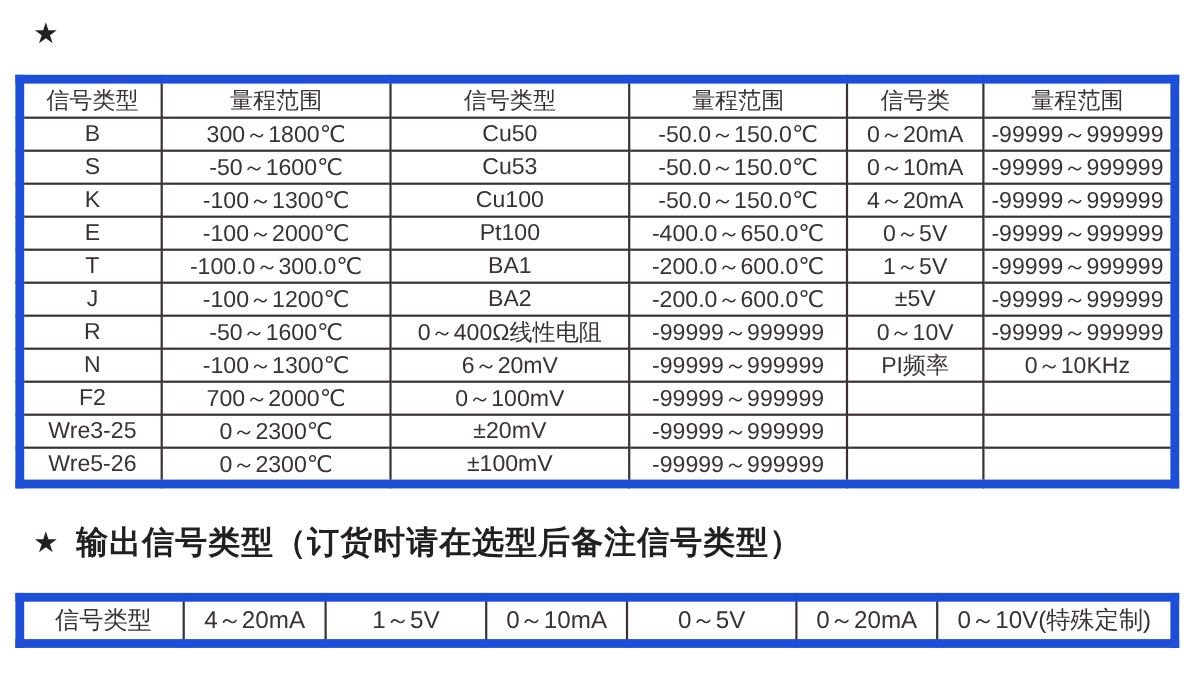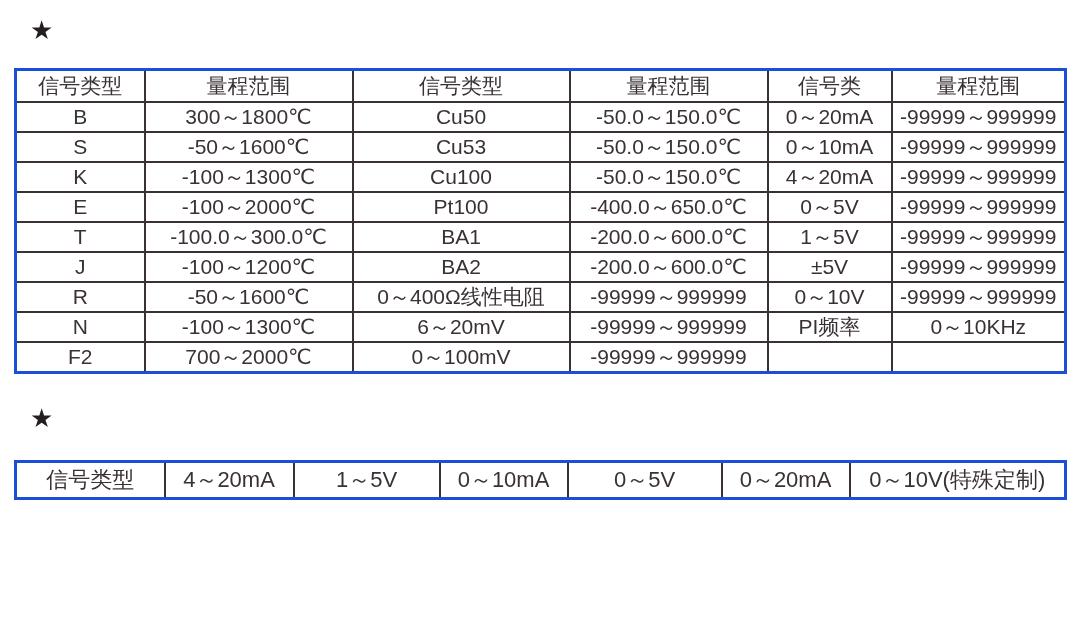--- a/index.html
+++ b/index.html
@@ -32,21 +32,21 @@
     margin-right: 15px;
     transform: translateY(-1px);
   }
   .heading2 { margin-top: 30px; }
 
   table.sig {
     border-collapse: collapse;
     table-layout: fixed;
     width: 1050px;
     margin-top: 21px;
-    border: 3px solid #1d4ed8;
+    border: 8px solid #1d4ed8;
   }
   table.sig th, table.sig td {
     border: 2px solid #3a3134;
     text-align: center;
     vertical-align: middle;
     padding: 0 2px;
     color: #3a3134;
     font-weight: normal;
     font-size: 21px;
     white-space: nowrap;
@@ -152,25 +152,42 @@
         <td>0～10KHz</td>
       </tr>
       <tr>
         <td>F2</td>
         <td>700～2000℃</td>
         <td>0～100mV</td>
         <td>-99999～999999</td>
         <td></td>
         <td></td>
       </tr>
+      <tr>
+        <td>Wre3-25</td>
+        <td>0～2300℃</td>
+        <td>±20mV</td>
+        <td>-99999～999999</td>
+        <td></td>
+        <td></td>
+      </tr>
+      <tr>
+        <td>Wre5-26</td>
+        <td>0～2300℃</td>
+        <td>±100mV</td>
+        <td>-99999～999999</td>
+        <td></td>
+        <td></td>
+      </tr>
     </tbody>
   </table>
 
   <div class="heading heading2">
     <span class="star">★</span>
+    <span>输出信号类型（订货时请在选型后备注信号类型）</span>
   </div>
 
   <table class="sig output-table">
     <colgroup>
       <col style="width:149px">
         <col style="width:129px">
         <col style="width:146px">
       <col style="width:128px">
         <col style="width:154px">
         <col style="width:128px">

